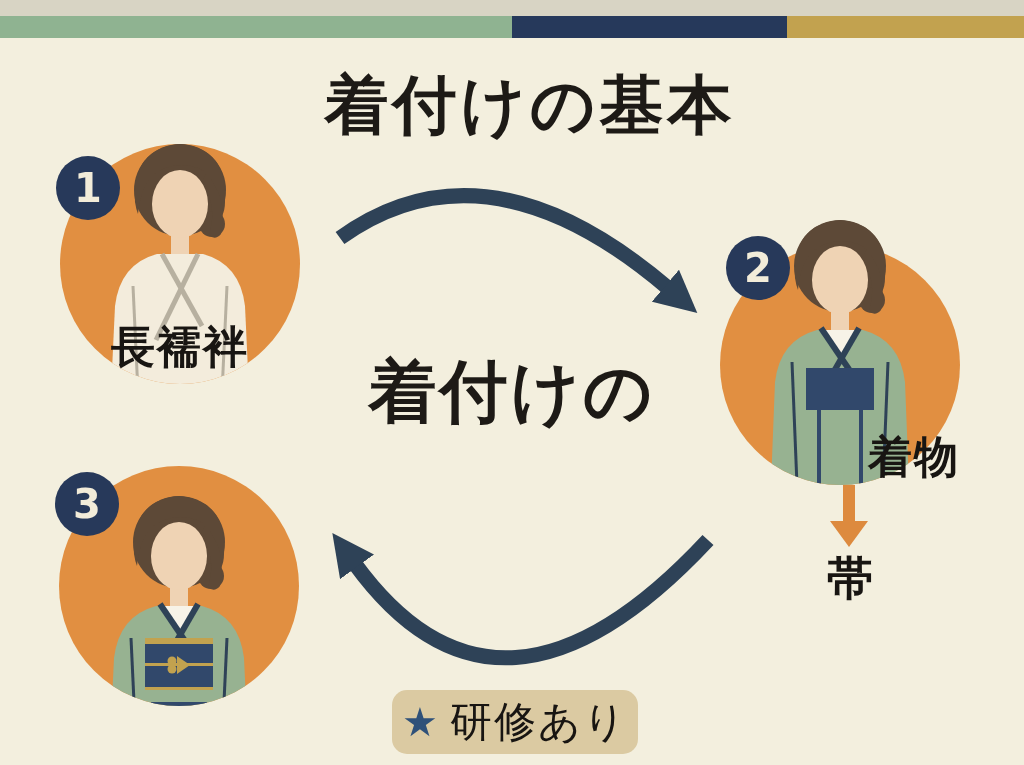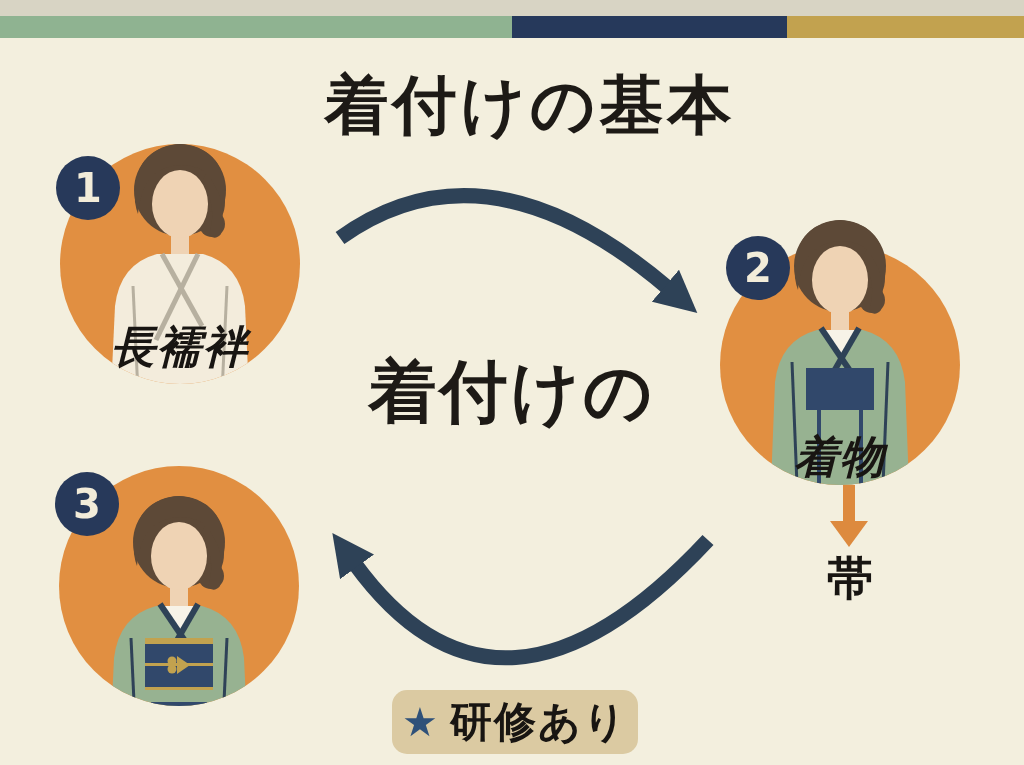--- a/index.html
+++ b/index.html
@@ -37,40 +37,40 @@
   .fig{position:absolute;top:0;left:0;width:240px;height:240px;overflow:visible;}
   .num-badge{
     position:absolute;width:64px;height:64px;border-radius:50%;
     background:#27395a;color:#f2ecd9;
     display:flex;align-items:center;justify-content:center;
     font-size:40px;font-weight:bold;line-height:1;
   }
   .step-label{
     position:absolute;left:0;width:240px;text-align:center;
     font-size:44px;font-weight:bold;color:#181512;line-height:48px;
-    letter-spacing:2px;white-space:nowrap;font-style:italic;
+    letter-spacing:2px;white-space:nowrap;
   }
 
   
   .obi-label{
     position:absolute;top:538px;left:790px;width:120px;text-align:center;
     font-size:46px;font-weight:bold;color:#181512;line-height:48px;
   }
 
   
   #arrows{position:absolute;top:0;left:0;width:1024px;height:765px;pointer-events:none;}
 
   
   .training-badge{
     position:absolute;top:674px;left:392px;width:246px;height:64px;
     background:#dbcaa2;border-radius:15px;
     display:flex;align-items:center;justify-content:center;gap:12px;
   }
   .training-badge .star{font-size:40px;color:#2f5179;line-height:1;}
-  .training-badge .label{font-size:42px;font-weight:bold;color:#181512;letter-spacing:2px;line-height:1;}
+  .training-badge .label{font-size:42px;font-weight:normal;color:#181512;letter-spacing:2px;line-height:1;}
 </style>
 </head>
 <body>
 
 <div id="canvas">
 
   <div id="topbar">
     <div class="seg-green"></div>
     <div class="seg-navy"></div>
     <div class="seg-gold"></div>
@@ -153,21 +153,21 @@
       </g>
       <g transform="translate(0,-55)">
         <circle cx="120" cy="76" r="46" fill="#5d4937"></circle>
         <circle cx="152" cy="110" r="13" fill="#5d4937"></circle>
         <ellipse cx="120" cy="90" rx="28" ry="34" fill="#efd3b4"></ellipse>
         <path d="M 75 88 Q 72 34 120 30 Q 168 34 165 88 Q 165 96 162 102 Q 158 62 138 54 Q 118 47 99 57 Q 81 67 78 100 Q 76 95 75 88 Z" fill="#5d4937"></path>
         <path d="M 146 60 Q 168 82 161 120 Q 155 127 149 121 Q 158 92 142 68 Z" fill="#5d4937"></path>
       </g>
     </svg>
     <div class="num-badge" style="left:6px;top:-9px;">2</div>
-    <div class="step-label" style="top:188px;">着物</div>
+    <div class="step-label" style="top:188px;text-align:right;">着物</div>
   </div>
 
   <div class="obi-label">帯</div>
 
   <div class="step" style="left:59px;top:450px;">
     <svg class="fig" viewBox="0 0 240 240">
       <defs>
           <clipPath id="clip3">
             <circle cx="120" cy="120" r="120"></circle>
           </clipPath>

